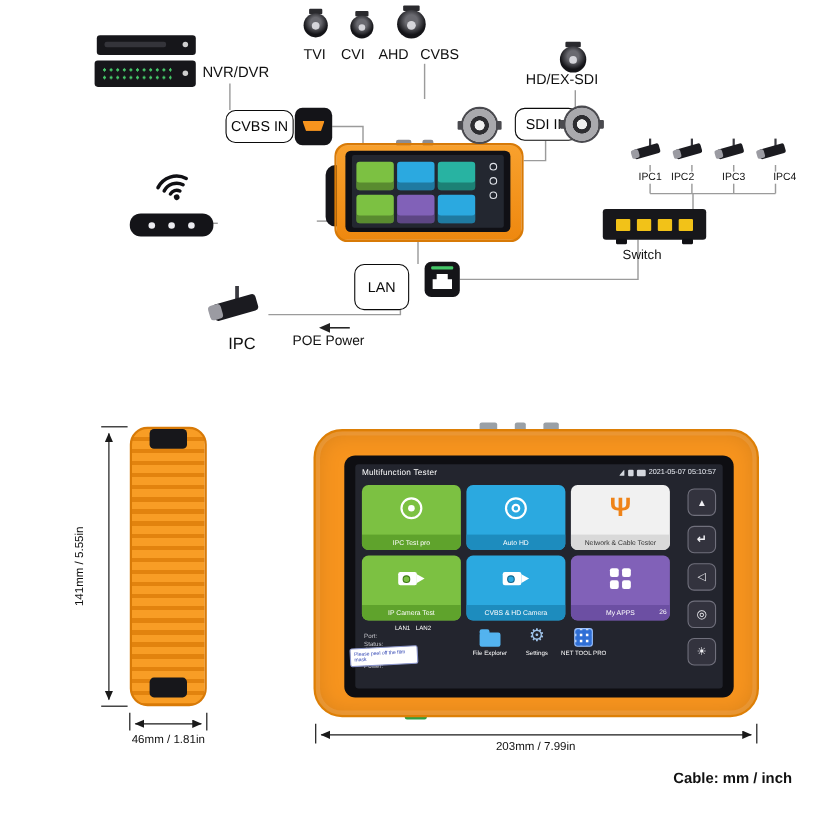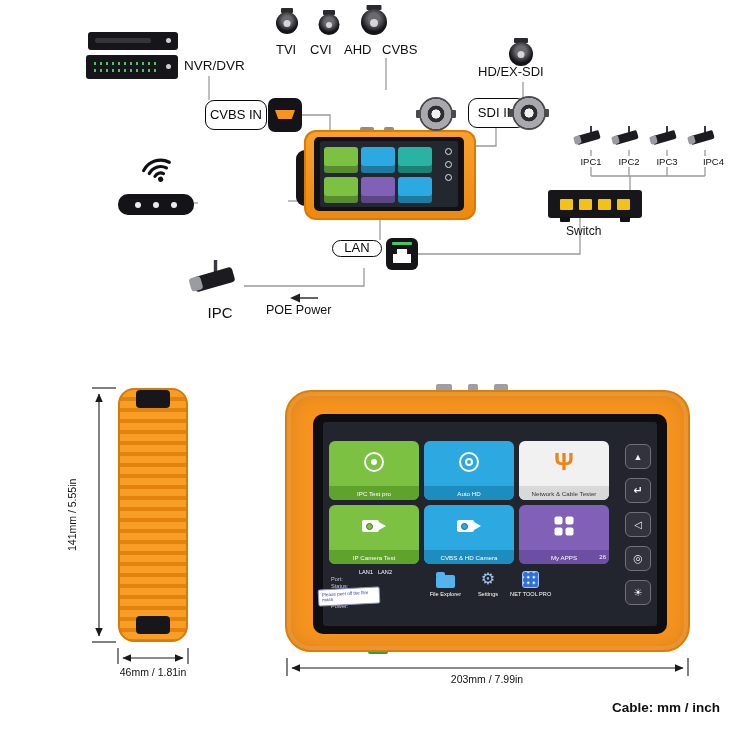--- a/index.html
+++ b/index.html
@@ -215,21 +215,21 @@
       <path d="M14.5 24.5 a19 19 0 0 1 27 0"></path>
     </g>
     <circle cx="28" cy="38" r="2.6" fill="#101014"></circle>
   </svg>
   <div class="router-bar" style="left:118px;top:194px;width:76px;height:21px">
       <i></i>
       <i></i>
       <i></i>
     </div>
 
-  <div class="obox" style="left:332px;top:240px;width:50px;height:17px">
+  <div class="obox" style="left:322px;top:240px;width:50px;height:42px">
     <span>LAN</span>
   </div>
   <div class="lan-ic" style="left:386px;top:238px">
       <span class="led"></span>
       <span class="rj"></span>
     </div>
 
   <div class="switch" style="left:548px;top:190px;width:94px;height:28px">
     <i></i>
       <i></i>
@@ -254,21 +254,21 @@
       <span class="arm"></span>
       <span class="body"></span>
       <span class="face"></span>
     </div>
   <div class="bullet" style="left:688px;top:126px;width:34px;height:26px">
       <span class="arm"></span>
       <span class="body"></span>
       <span class="face"></span>
     </div>
   <div class="lbl" style="left:572px;top:156px;width:38px;text-align:center;font-size:9.5px;background:#fff">IPC1</div>
-  <div class="lbl" style="left:610px;top:156px;width:38px;text-align:center;font-size:9.5px;background:#fff">IPC2</div>
+  <div class="lbl" style="left:610px;top:156px;width:38px;font-size:9.5px;background:#fff">IPC2</div>
   <div class="lbl" style="left:648px;top:156px;width:38px;text-align:center;font-size:9.5px;background:#fff">IPC3</div>
   <div class="lbl" style="left:686px;top:156px;width:38px;text-align:right;font-size:9.5px;background:#fff">IPC4</div>
 
   <div style="position:absolute;left:190px;top:260px;width:56px;height:40px;z-index:2">
     <div class="bullet scale17" style="left:0;top:0;width:30px;height:22px">
         <span class="arm"></span>
         <span class="body"></span>
         <span class="face"></span>
       </div>
   </div>
@@ -301,20 +301,29 @@
   <div class="dimlbl" style="left:111px;top:666px;width:84px">46mm / 1.81in</div>
 
   <span class="fnub" style="left:436px;width:16px"></span>
   <span class="fnub" style="left:468px;width:10px"></span>
   <span class="fnub" style="left:494px;width:14px"></span>
   <span class="gtab"></span>
   <div class="front"></div>
   <div class="bezel"></div>
 
   <div class="screen">
+    <div class="sc-top">
+      <span class="sc-title">Multifunction Tester</span>
+      <span class="sc-right">
+        <i class="sc-ic sig"></i>
+        <i class="sc-ic"></i>
+        <i class="sc-ic" style="width:8px"></i>
+        <span>2021-05-07 05:10:57</span>
+      </span>
+    </div>
 
     <div class="tiles">
       <div class="tile t-green">
         <span class="cic ring dot"></span>
         <span class="bar">
             <span>IPC Test pro</span>
           </span>
       </div>
       <div class="tile t-blue">
         <span class="cic ring2">

